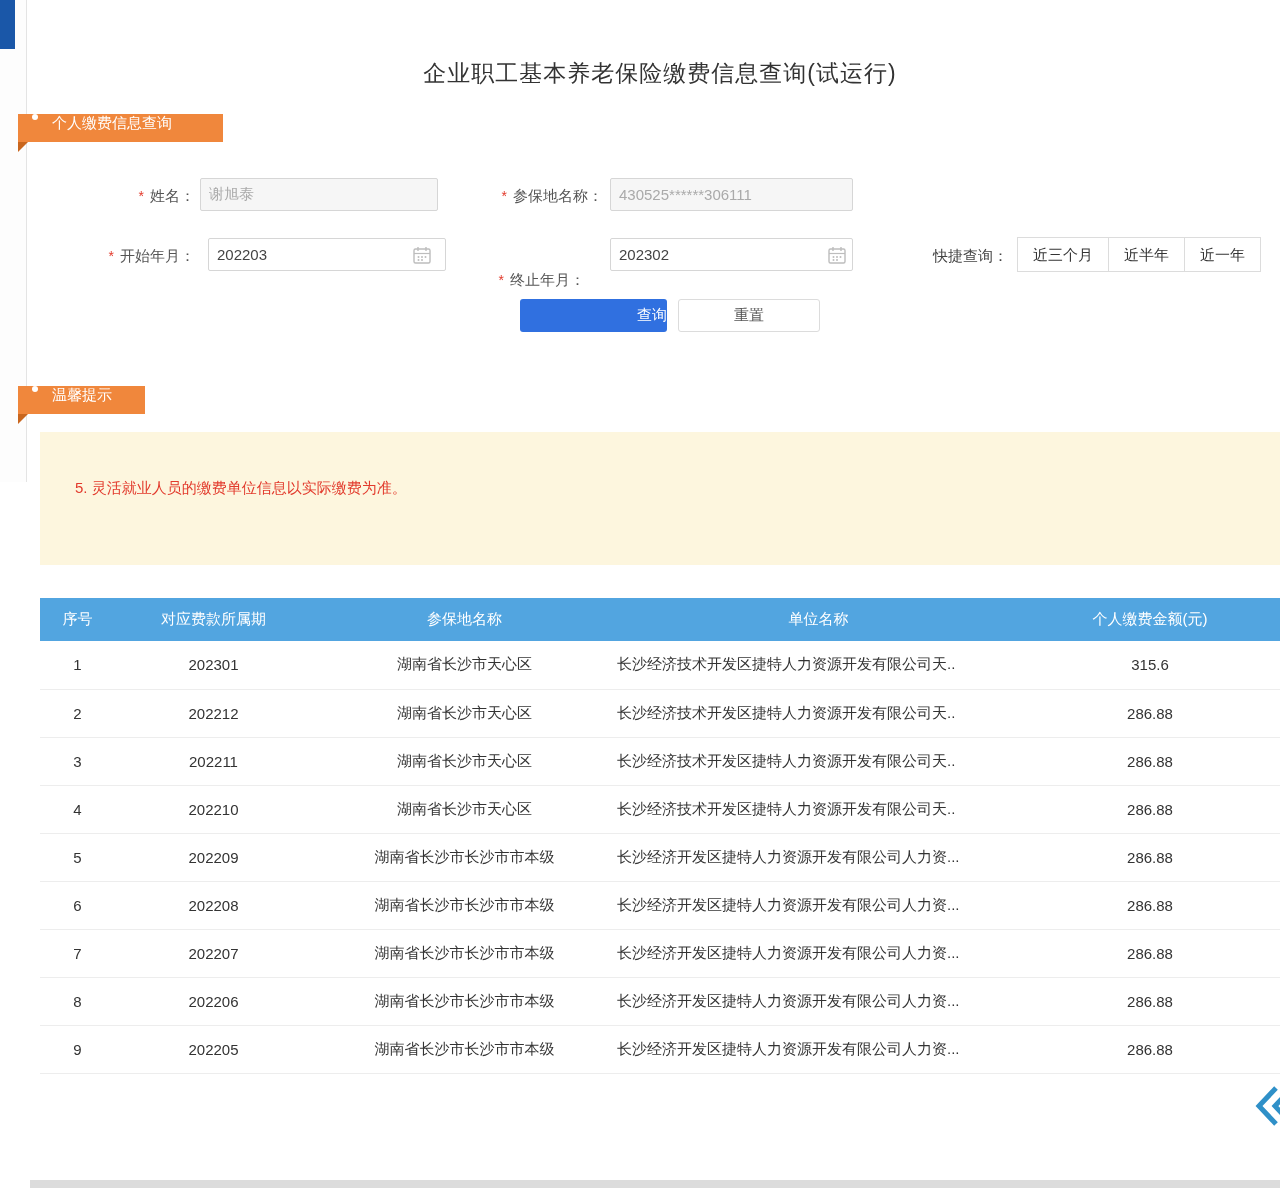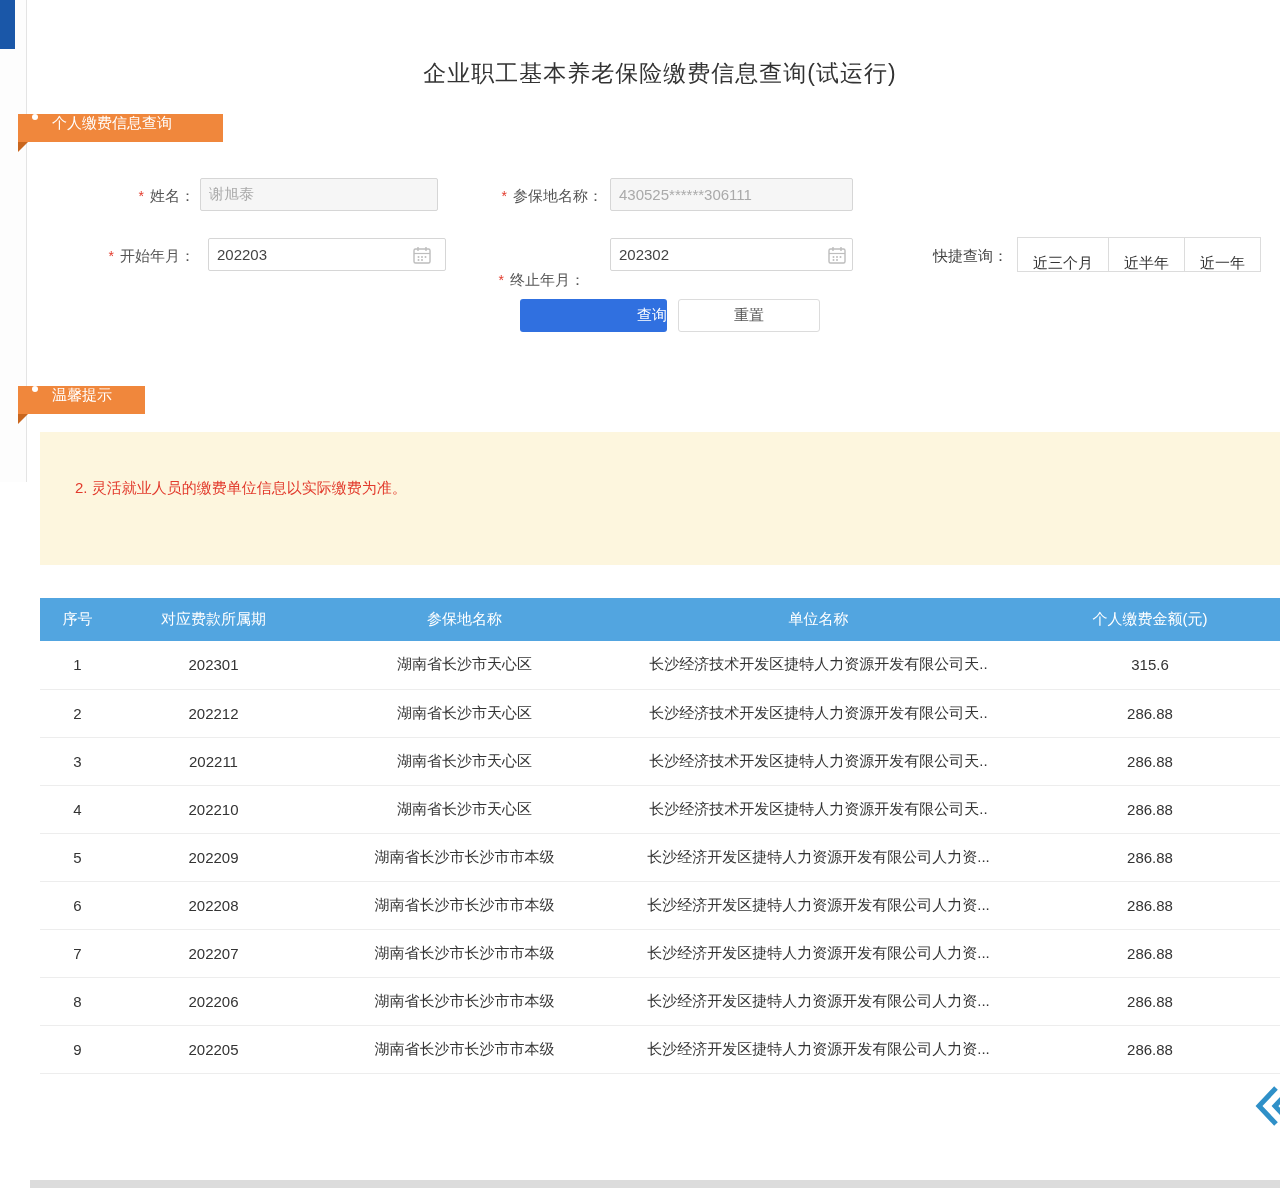--- a/index.html
+++ b/index.html
@@ -29,21 +29,21 @@
   
   .flabel { position:absolute; font-size:15px; color:#555; text-align:right; white-space:nowrap; }
   .req { color:#e23a2c; margin-right:6px; font-size:14px; }
   .tinput { position:absolute; height:33px; border:1px solid #d6d6d6; border-radius:2px;
     font-size:15px; padding:0 30px 0 8px; color:#444; background:#fff; width:238px;
     font-family:inherit; }
   .tinput.disabled { background:#f6f6f6; color:#aaa; }
   .cal { position:absolute; width:20px; height:20px; cursor:pointer; }
 
   .quick-group { position:absolute; left:1018px; top:237px; display:flex; }
-  .quick-btn { height:35px; line-height:33px; padding:8px 15px; background:#fff;
+  .quick-btn { height:35px; line-height:33px; padding:0 15px; background:#fff;
     border:1px solid #dcdcdc; font-size:15px; color:#333; margin-left:-1px; cursor:pointer;
     font-family:inherit;text-align:center; }
 
   .btn { position:absolute; height:33px; border-radius:3px; font-size:15px; cursor:pointer;
     font-family:inherit; }
   .btn-primary { left:520px; top:299px; width:147px; background:#3070e0; color:#fff; border:none;text-align:right; }
   .btn-plain { left:678px; top:299px; width:142px; background:#fff; color:#555;
     border:1px solid #dcdcdc; }
 
   
@@ -53,21 +53,21 @@
 
   
   table.grid { position:absolute; left:40px; top:598px; width:1240px;
     border-collapse:collapse; table-layout:fixed; }
   .grid th { background:#52a5e0; color:#fff; font-size:15px; font-weight:500;
     height:43px; text-align:center; }
   .grid td { height:48px; font-size:15px; color:#333; text-align:center;
     border-bottom:1px solid #ededed; background:#fff; white-space:nowrap; overflow:hidden; }
   .grid .c0 { width:75px; } .grid .c1 { width:197px; } .grid .c2 { width:305px; }
   .grid .c3 { width:403px; } .grid .c4 { width:260px; }
-  .grid th.c3, .grid td.c3 { text-align:center; padding-left:0; }
+  .grid th.c3, .grid td.c3 { text-align:left; padding-left:0; }
   .grid th.c3 { text-align:center; }
 
   
   .collapse { position:absolute; left:1252px; top:1083px; width:52px; height:46px; cursor:pointer; }
 
   .bottom-bar { position:absolute; left:30px; bottom:0; width:1250px; height:8px; background:#dcdcdc; }
 </style>
 </head>
 <body>
 
@@ -137,21 +137,21 @@
   <button class="btn btn-primary">查询</button>
   <button class="btn btn-plain">重置</button>
 
   <div class="badge b2">
     <span class="dot"></span>
     <span>温馨提示</span>
   </div>
 
   <div class="notice">
     <div class="lines">
-      <div>2. 灵活就业人员的缴费单位信息以实际缴费为准。</div>
+      <div>5. 灵活就业人员的缴费单位信息以实际缴费为准。</div>
     </div>
   </div>
 
   <table class="grid">
     <thead>
       <tr>
         <th class="c0">序号</th>
         <th class="c1">对应费款所属期</th>
         <th class="c2">参保地名称</th>
         <th class="c3">单位名称</th>

